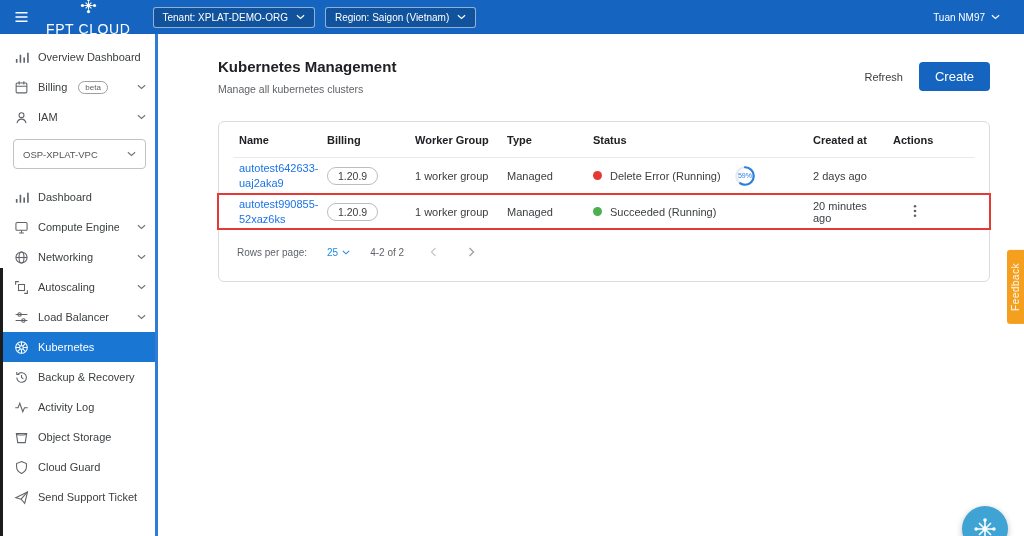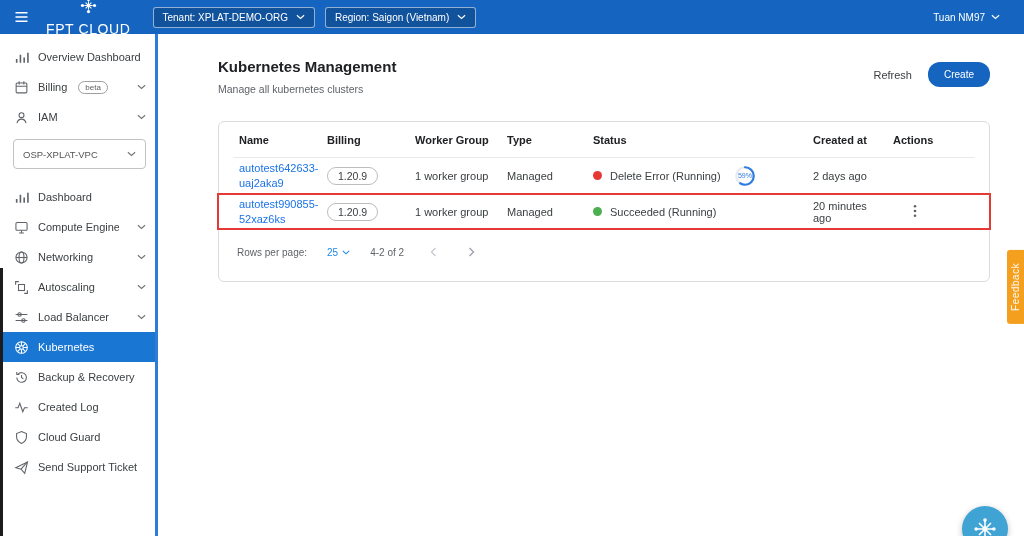--- a/index.html
+++ b/index.html
@@ -47,21 +47,21 @@
   .vpc-select .chev { width:9px; height:6px; color:#777; display:block; }
 
   
   .main { flex:1; background:#fff; padding:24px 34px 0 48px; position:relative;margin-left:12px; }
   .title-row { display:flex; justify-content:space-between; align-items:flex-start; }
   .page-title { font-size:15px; font-weight:bold; color:#202124; }
   .page-sub { font-size:10.5px; color:#5f6368; margin-top:8px; }
   .hdr-actions { display:flex; align-items:center; gap:16px; margin-top:4px; }
   .refresh-btn { background:none; border:none; font-size:11px; color:#3c4043; cursor:pointer;
                  font-family:inherit; }
-  .create-btn { background:#1565c0; border:none; color:#fff; font-size:10px; border-radius:12px;
+  .create-btn { background:#1565c0; border:none; color:#fff; font-size:13px; border-radius:4px;
                 padding:7px 16px; cursor:pointer; font-family:inherit; }
 
   .card { margin-top:26px; border:1px solid #dadce0; border-radius:6px; position:relative;
           padding:0 14px 18px; background:#fff; }
   .trow { display:grid; grid-template-columns:88px 88px 92px 86px 220px 80px 1fr;
           align-items:center; min-height:36px; padding:0 6px; font-size:11px; color:#3c4043; }
   .trow.head { font-weight:bold; color:#202124; border-bottom:1px solid #e8eaed; }
   .trow.data { border-bottom:1px solid #f1f3f4; }
   .cell { padding-right:8px; }
   .name { color:#1a73e8; line-height:1.35; cursor:pointer; word-wrap:break-word; }
@@ -292,21 +292,30 @@
           </svg>
         </span>
       <span class="lbl">Backup &amp; Recovery</span>
     </div>
     <div class="side-item">
       <span class="ico" data-icon="pulse">
           <svg viewBox="0 0 14 14" fill="none" stroke="currentColor">
             <path d="M1.2 7.2h2.6L5.4 3l2.8 8 1.6-3.8h3"></path>
           </svg>
         </span>
-      <span class="lbl">Created Log</span>
+      <span class="lbl">Activity Log</span>
+    </div>
+    <div class="side-item">
+      <span class="ico" data-icon="bucket">
+          <svg viewBox="0 0 14 14" fill="none" stroke="currentColor">
+            <path d="M2.2 3.2h9.6l-1.3 8.6H3.5z"></path>
+            <path d="M2.2 3.2c0 .8 2.1 1.4 4.8 1.4s4.8-.6 4.8-1.4"></path>
+          </svg>
+        </span>
+      <span class="lbl">Object Storage</span>
     </div>
     <div class="side-item">
       <span class="ico" data-icon="shield">
           <svg viewBox="0 0 14 14" fill="none" stroke="currentColor">
             <path d="M7 1.4l4.6 1.9v3.1c0 3.1-1.9 5-4.6 6.2C4.3 11.4 2.4 9.5 2.4 6.4V3.3z"></path>
           </svg>
         </span>
       <span class="lbl">Cloud Guard</span>
     </div>
     <div class="side-item">

